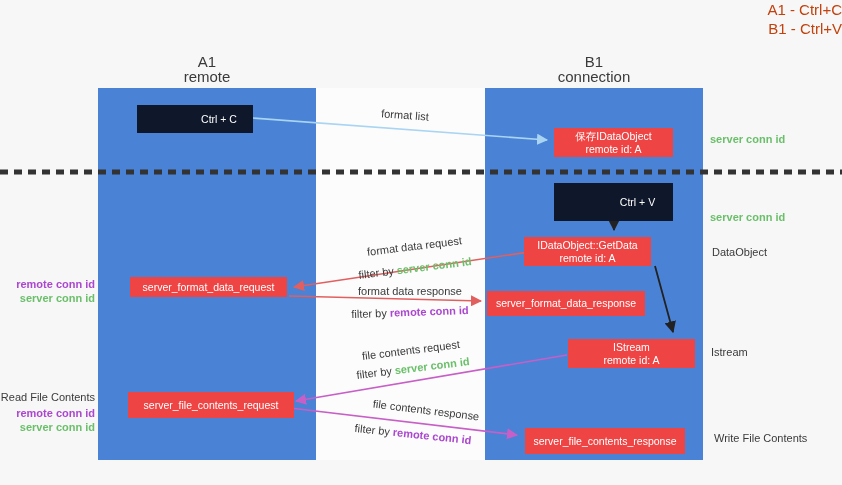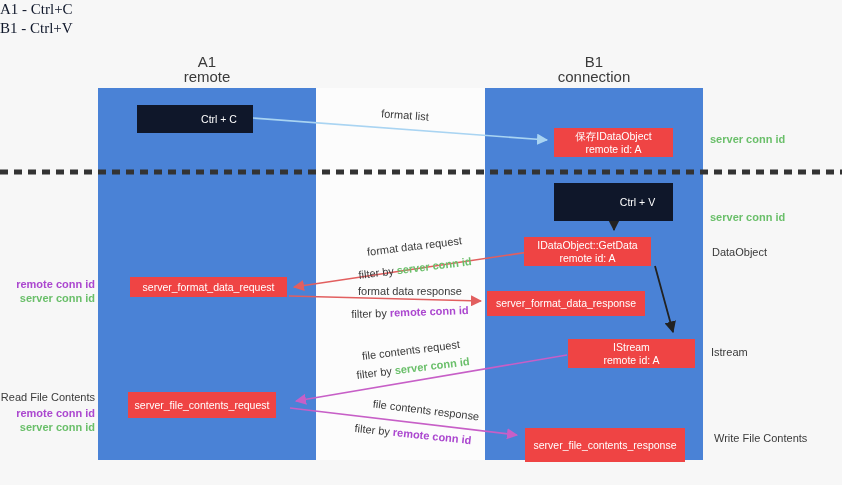--- a/index.html
+++ b/index.html
@@ -7,22 +7,22 @@
     width:842px;height:485px;
     background:#f7f7f7;
     font-family:"Liberation Sans","DejaVu Sans",sans-serif;
     color:#3a3a3a;
     position:relative;
     overflow:hidden;
   }
   .canvas{position:absolute;left:0;top:0;width:842px;height:485px;}
   .abs{position:absolute;}
   .title{
-    left:0;top:9;width:842px;text-align:left;
-    font-size:15px;line-height:19px;color:#0f172a;font-family:Liberation Serif, serif;
+    left:0;top:9;width:842px;text-align:right;
+    font-size:15px;line-height:19px;color:#c2410c;
   }
   .lane{
     background:#4a82d6;
     width:218px;top:88px;height:372px;
   }
   .lane-gap{left:316px;top:88px;width:169px;height:372px;background:#fcfcfc;}
   .lane-header{
     width:218px;top:54px;text-align:center;
     font-size:15px;line-height:15px;color:#3a3a3a;
   }
@@ -120,25 +120,25 @@
 
   <div class="abs node orange node-layer" style="left:487px;top:291px;width:158px;height:25px;">
     <span>server_format_data_response</span>
   </div>
 
   <div class="abs node orange node-layer" style="left:568px;top:339px;width:127px;height:29px;">
     <span>IStream</span>
     <span>remote id: A</span>
   </div>
 
-  <div class="abs node orange node-layer" style="left:128px;top:392px;width:148px;height:26px;">
+  <div class="abs node orange node-layer" style="left:128px;top:392px;width:166px;height:26px;">
     <span>server_file_contents_request</span>
   </div>
 
-  <div class="abs node orange node-layer" style="left:525px;top:428px;width:160px;height:34px;">
+  <div class="abs node orange node-layer" style="left:525px;top:428px;width:160px;height:26px;">
     <span>server_file_contents_response</span>
   </div>
 
   <div class="abs mid-label label-layer" style="left:345px;top:109px;width:120px;transform:rotate(4deg);">format list</div>
 
   <div class="abs mid-label label-layer" style="left:332px;top:240px;width:165px;transform:rotate(-7deg);">format data request</div>
   <div class="abs mid-label label-layer" style="left:330px;top:262px;width:170px;transform:rotate(-7deg);">
     <span class="dark-text">filter by </span><span class="green-text">server conn id</span>
   </div>
 

